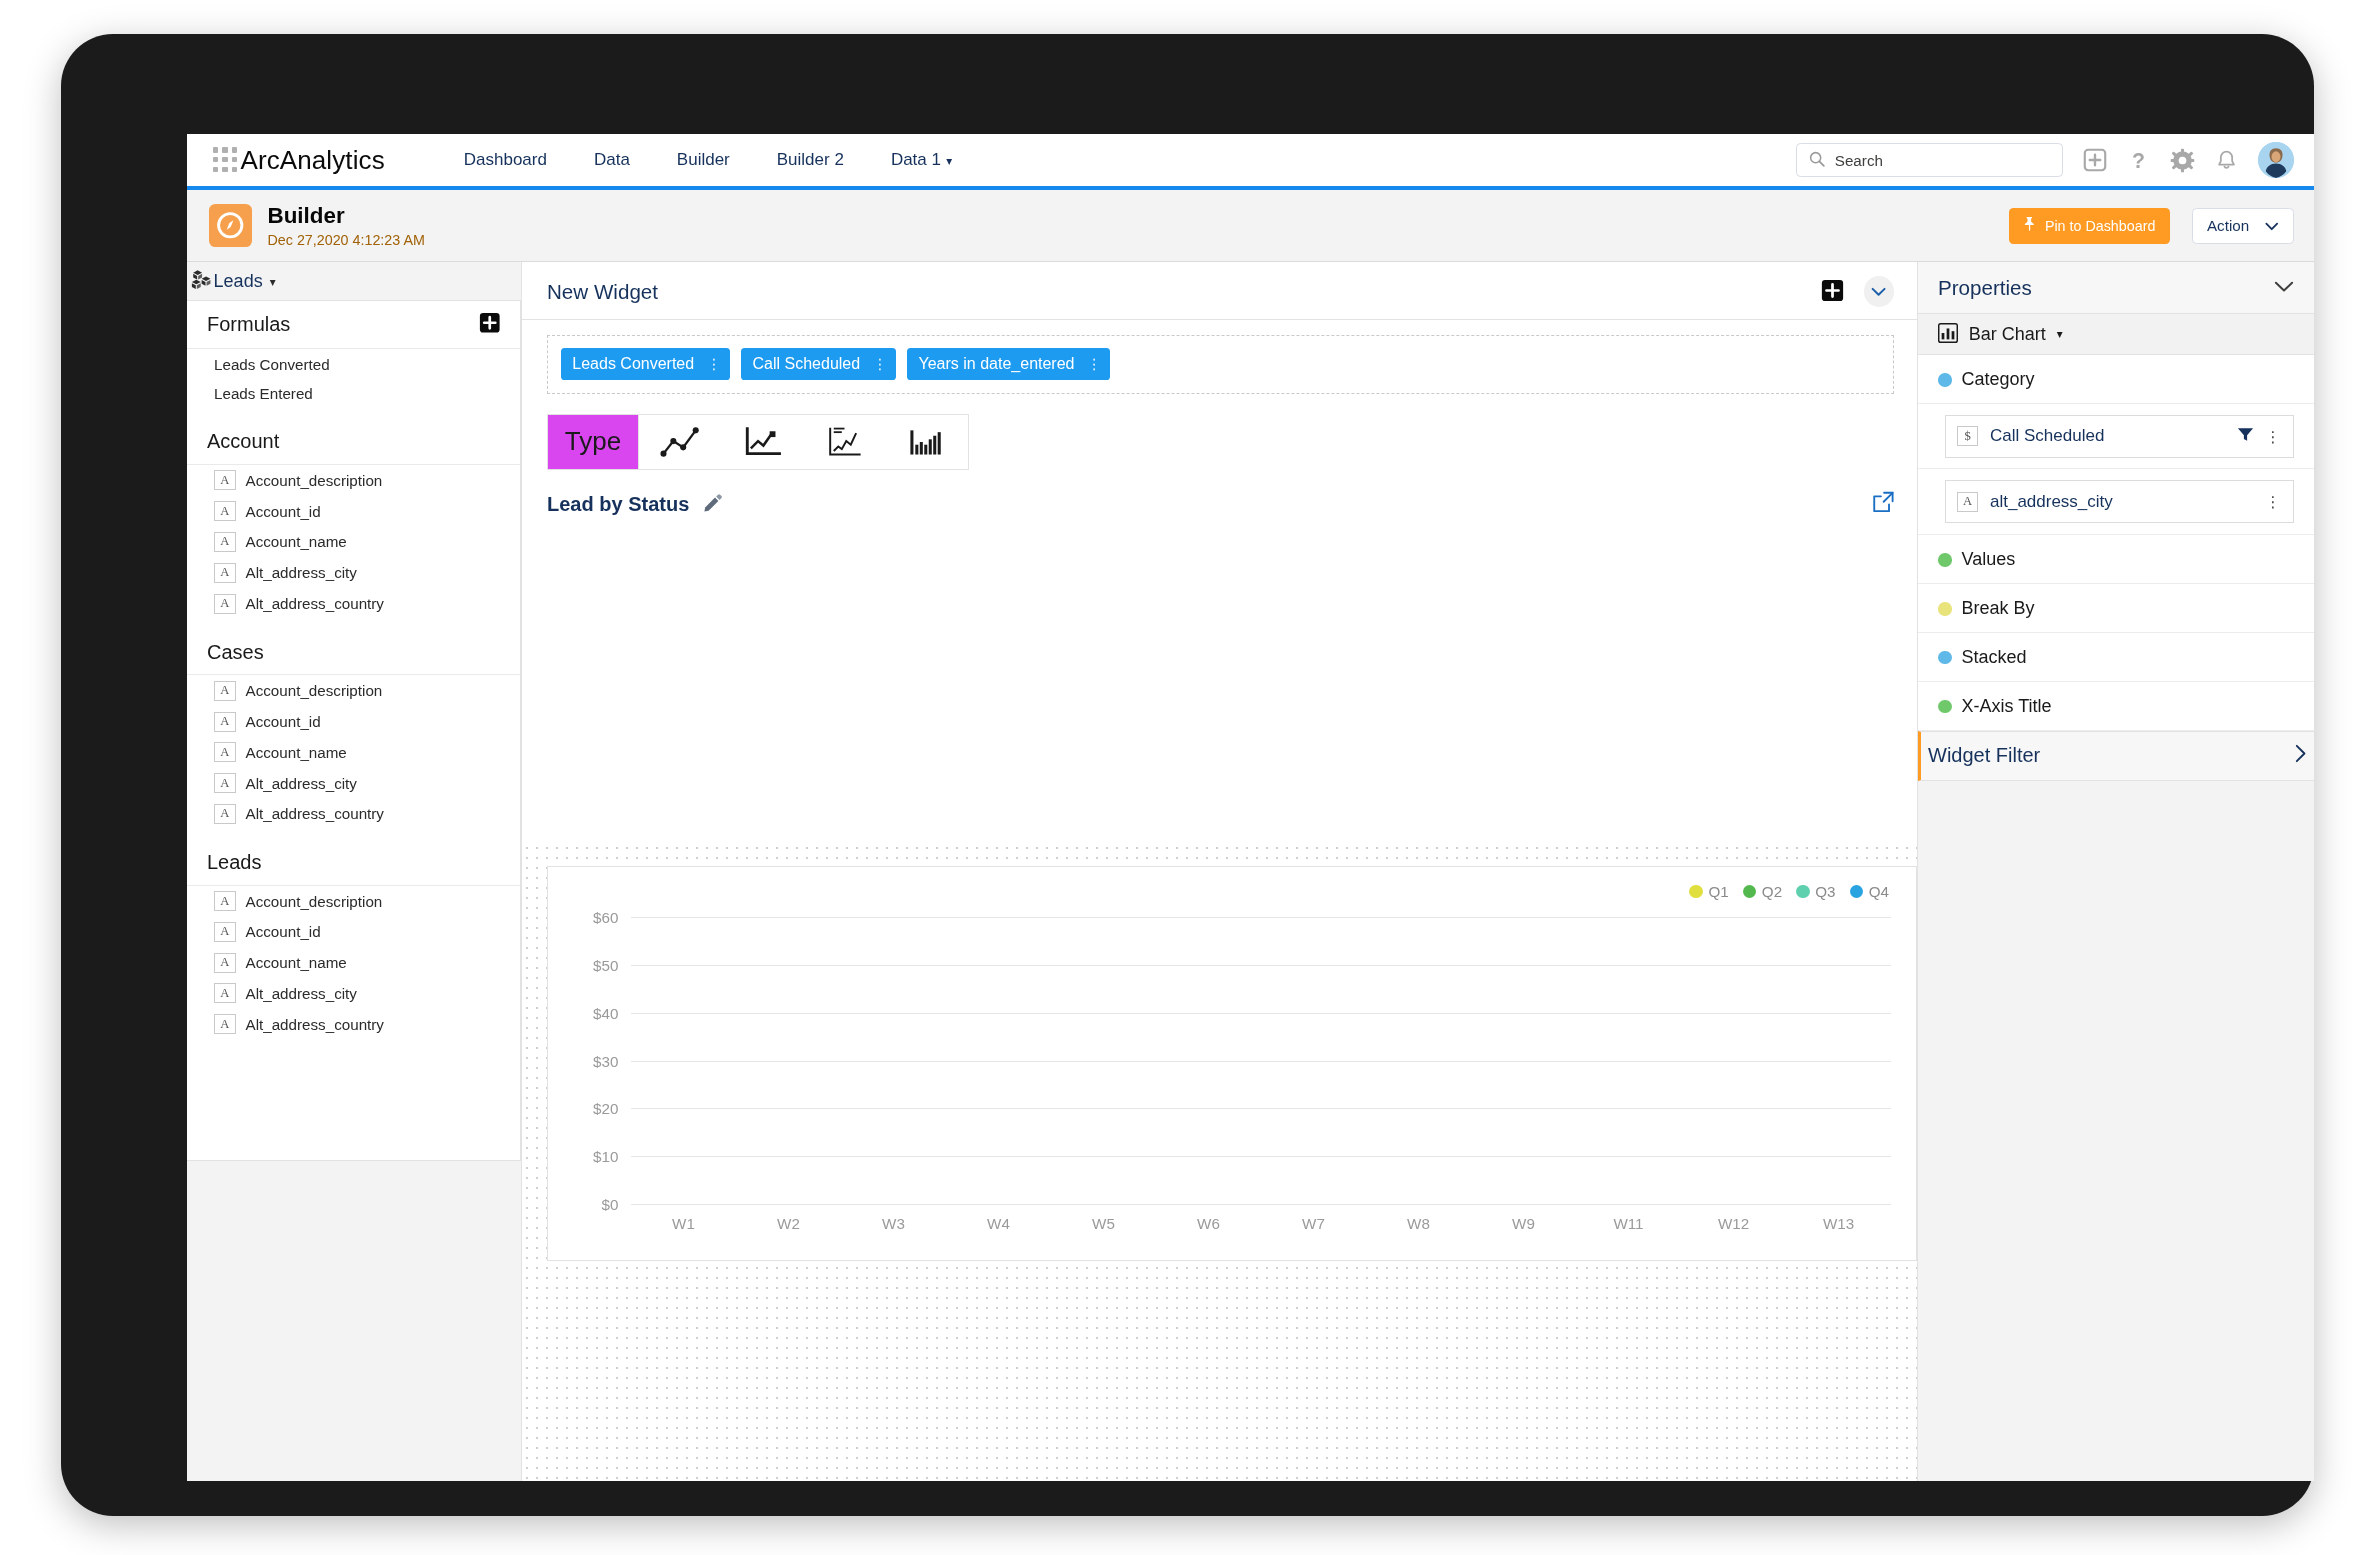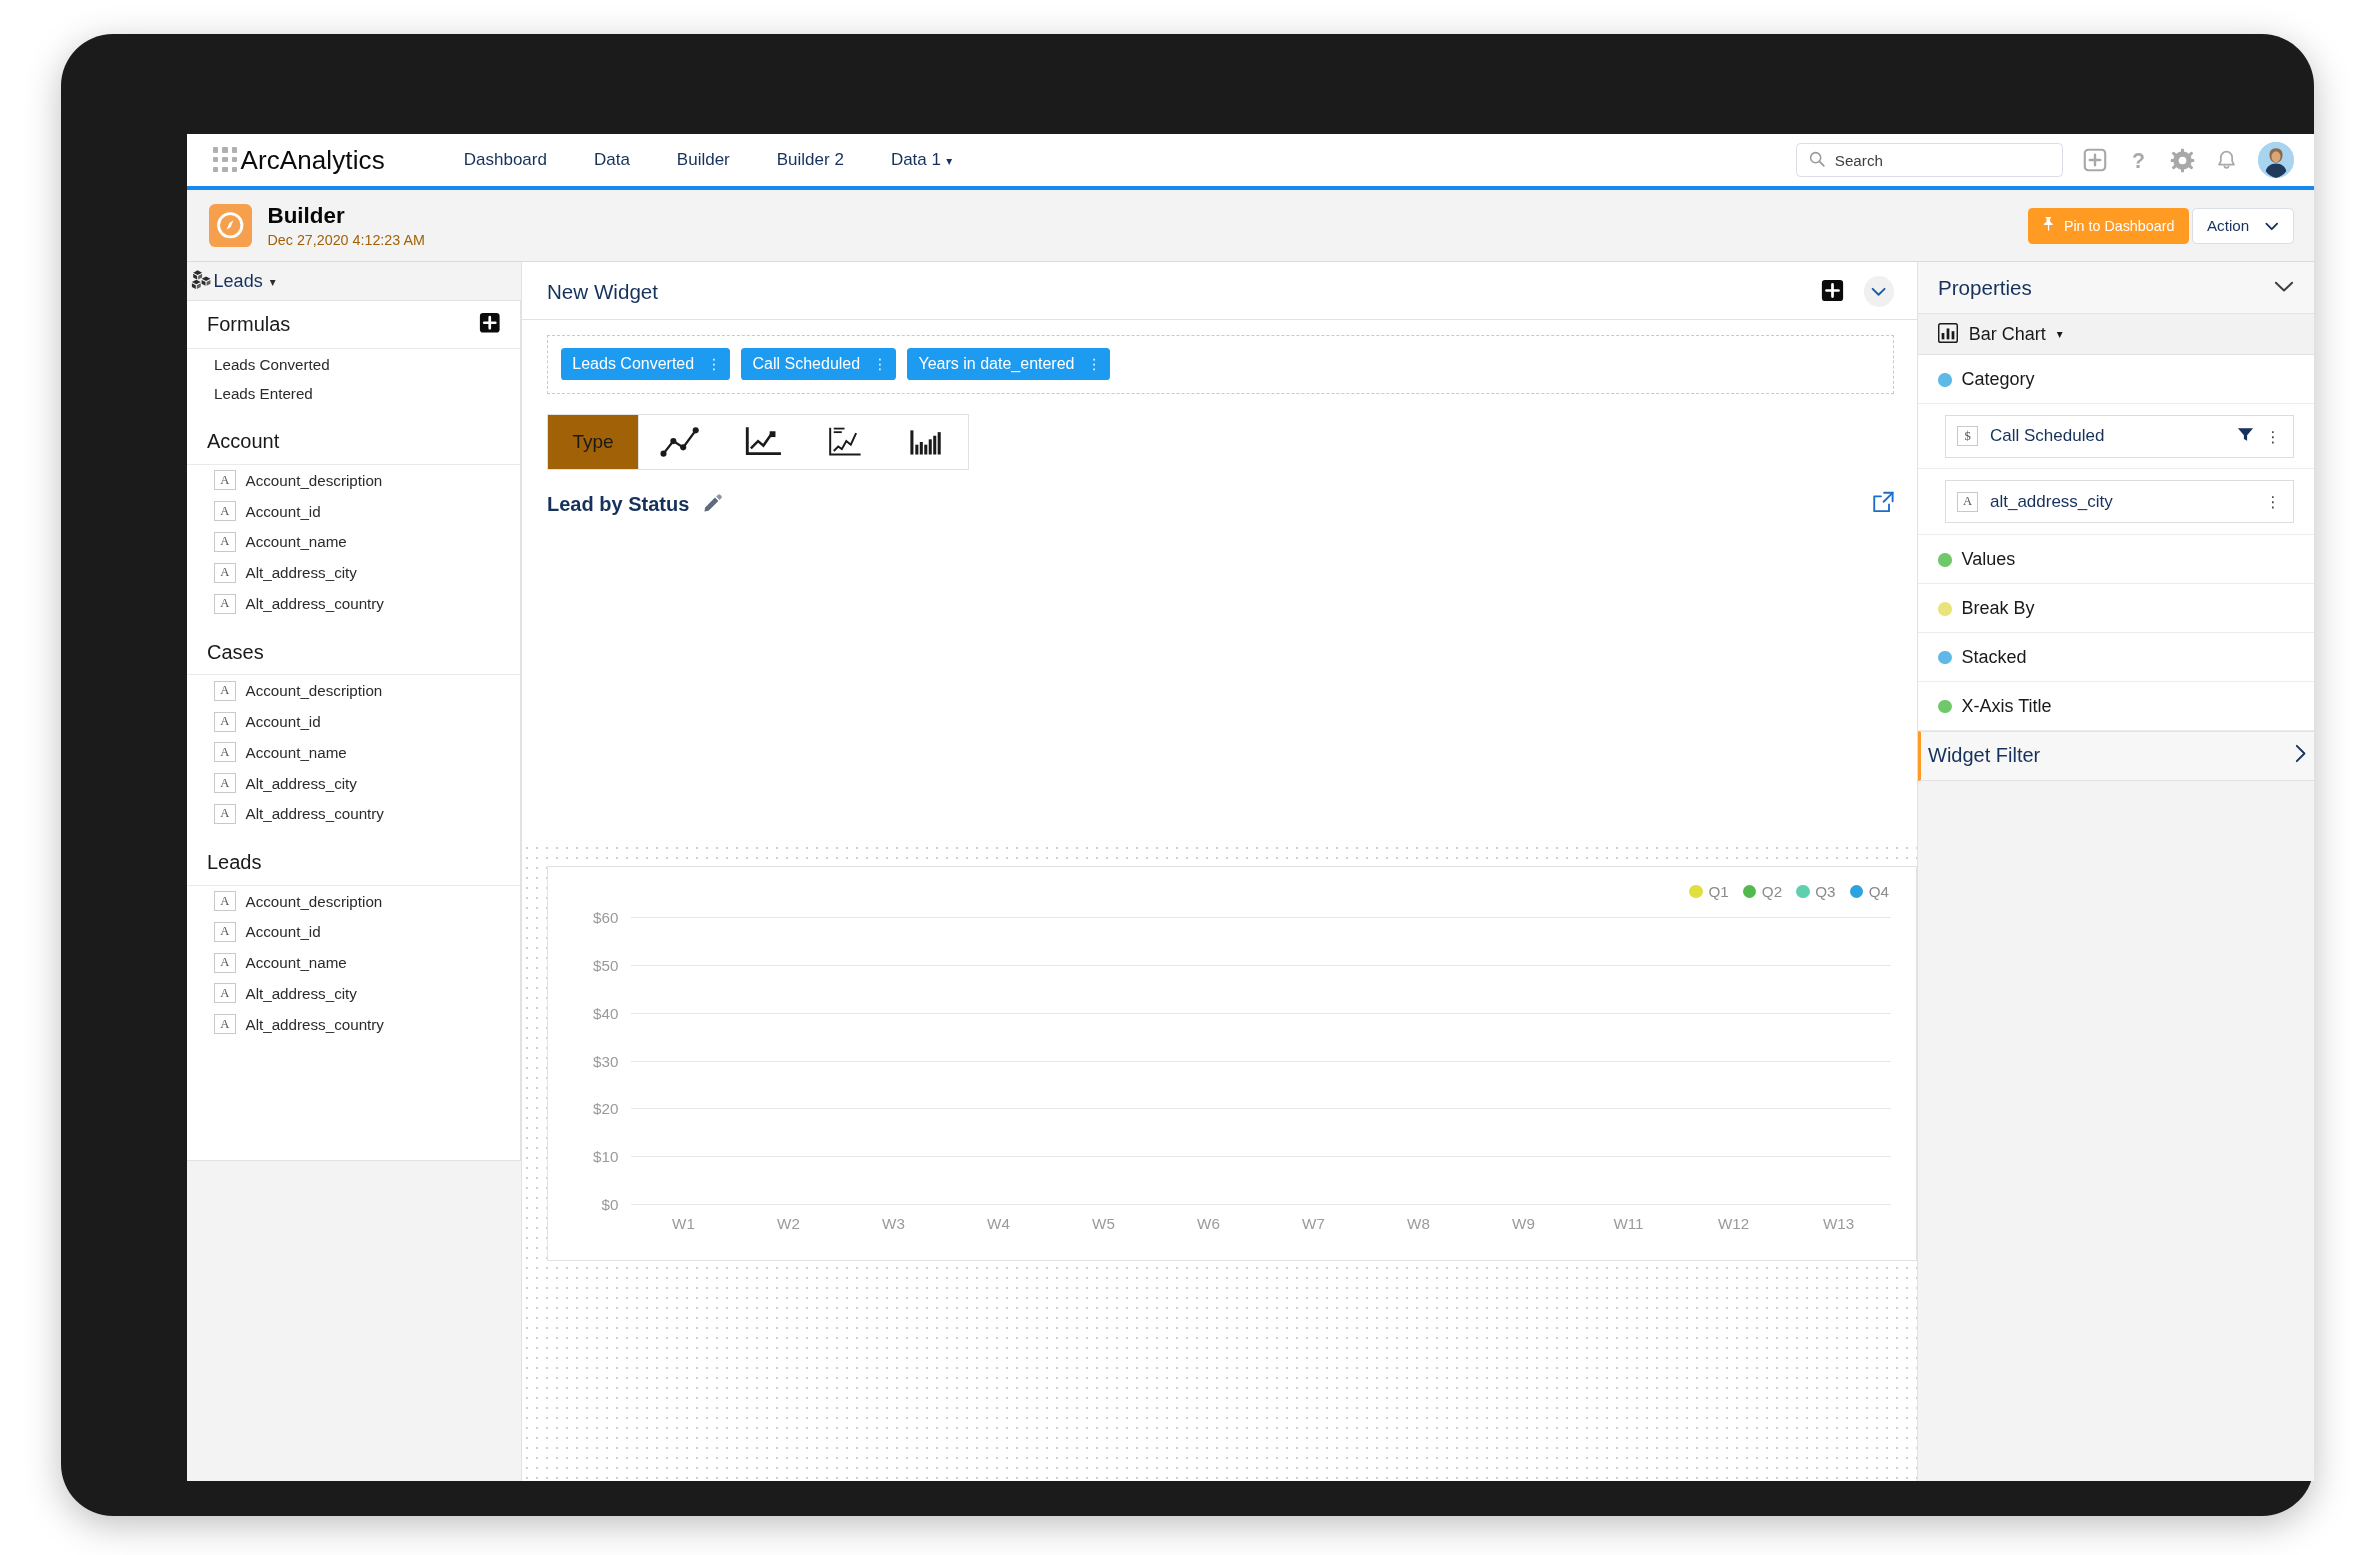--- a/index.html
+++ b/index.html
@@ -97,21 +97,21 @@
   .obj-icon {
     width: 43px; height: 43px;
     background: #f6a04d;
     border-radius: 6.3px;
     display: flex; align-items: center; justify-content: center;
     flex: 0 0 auto;
   }
   .page-titles { margin-left: 16px; line-height: 1.18; }
   .page-title { font-size: 22.4px; font-weight: bold; color: #080707; }
   .page-sub { font-size: 14.3px; color: #a16207; margin-top: 2.7px; }
-  .page-actions { margin-left: auto; display: flex; align-items: center; gap: 3px; }
+  .page-actions { margin-left: auto; display: flex; align-items: center; gap: 22px; }
   .btn-pin {
     background: #ff9a22;
     color: #fff;
     border: none;
     border-radius: 4.5px;
     height: 36px;
     padding: 0 14.3px;
     font-size: 14.3px;
     font-family: "Liberation Sans", sans-serif;
     display: flex; align-items: center; gap: 8px;
@@ -227,25 +227,25 @@
   .chip .dots { font-size: 14.3px; line-height: 1; letter-spacing: 0; opacity: .95; }
 
   .type-row {
     margin: 20px 23px 0 25px;
     border: 0.9px solid #e2e2e2;
     display: flex; align-items: stretch;
     height: 56px;
     width: 422px;
   }
   .type-label {
-    background: #a16207;
+    background: #d946ef;
     border-right: 0.9px solid #e2e2e2;
     display: flex; align-items: center; justify-content: center;
     width: 91px;
-    font-size: 19px;
+    font-size: 26px;
     color: #1a1a1a;
   }
   .type-opt {
     flex: 1 1 0;
     display: flex; align-items: center; justify-content: center;
     cursor: pointer;
   }
 
   .chart-title-row {
     display: flex; align-items: center;

